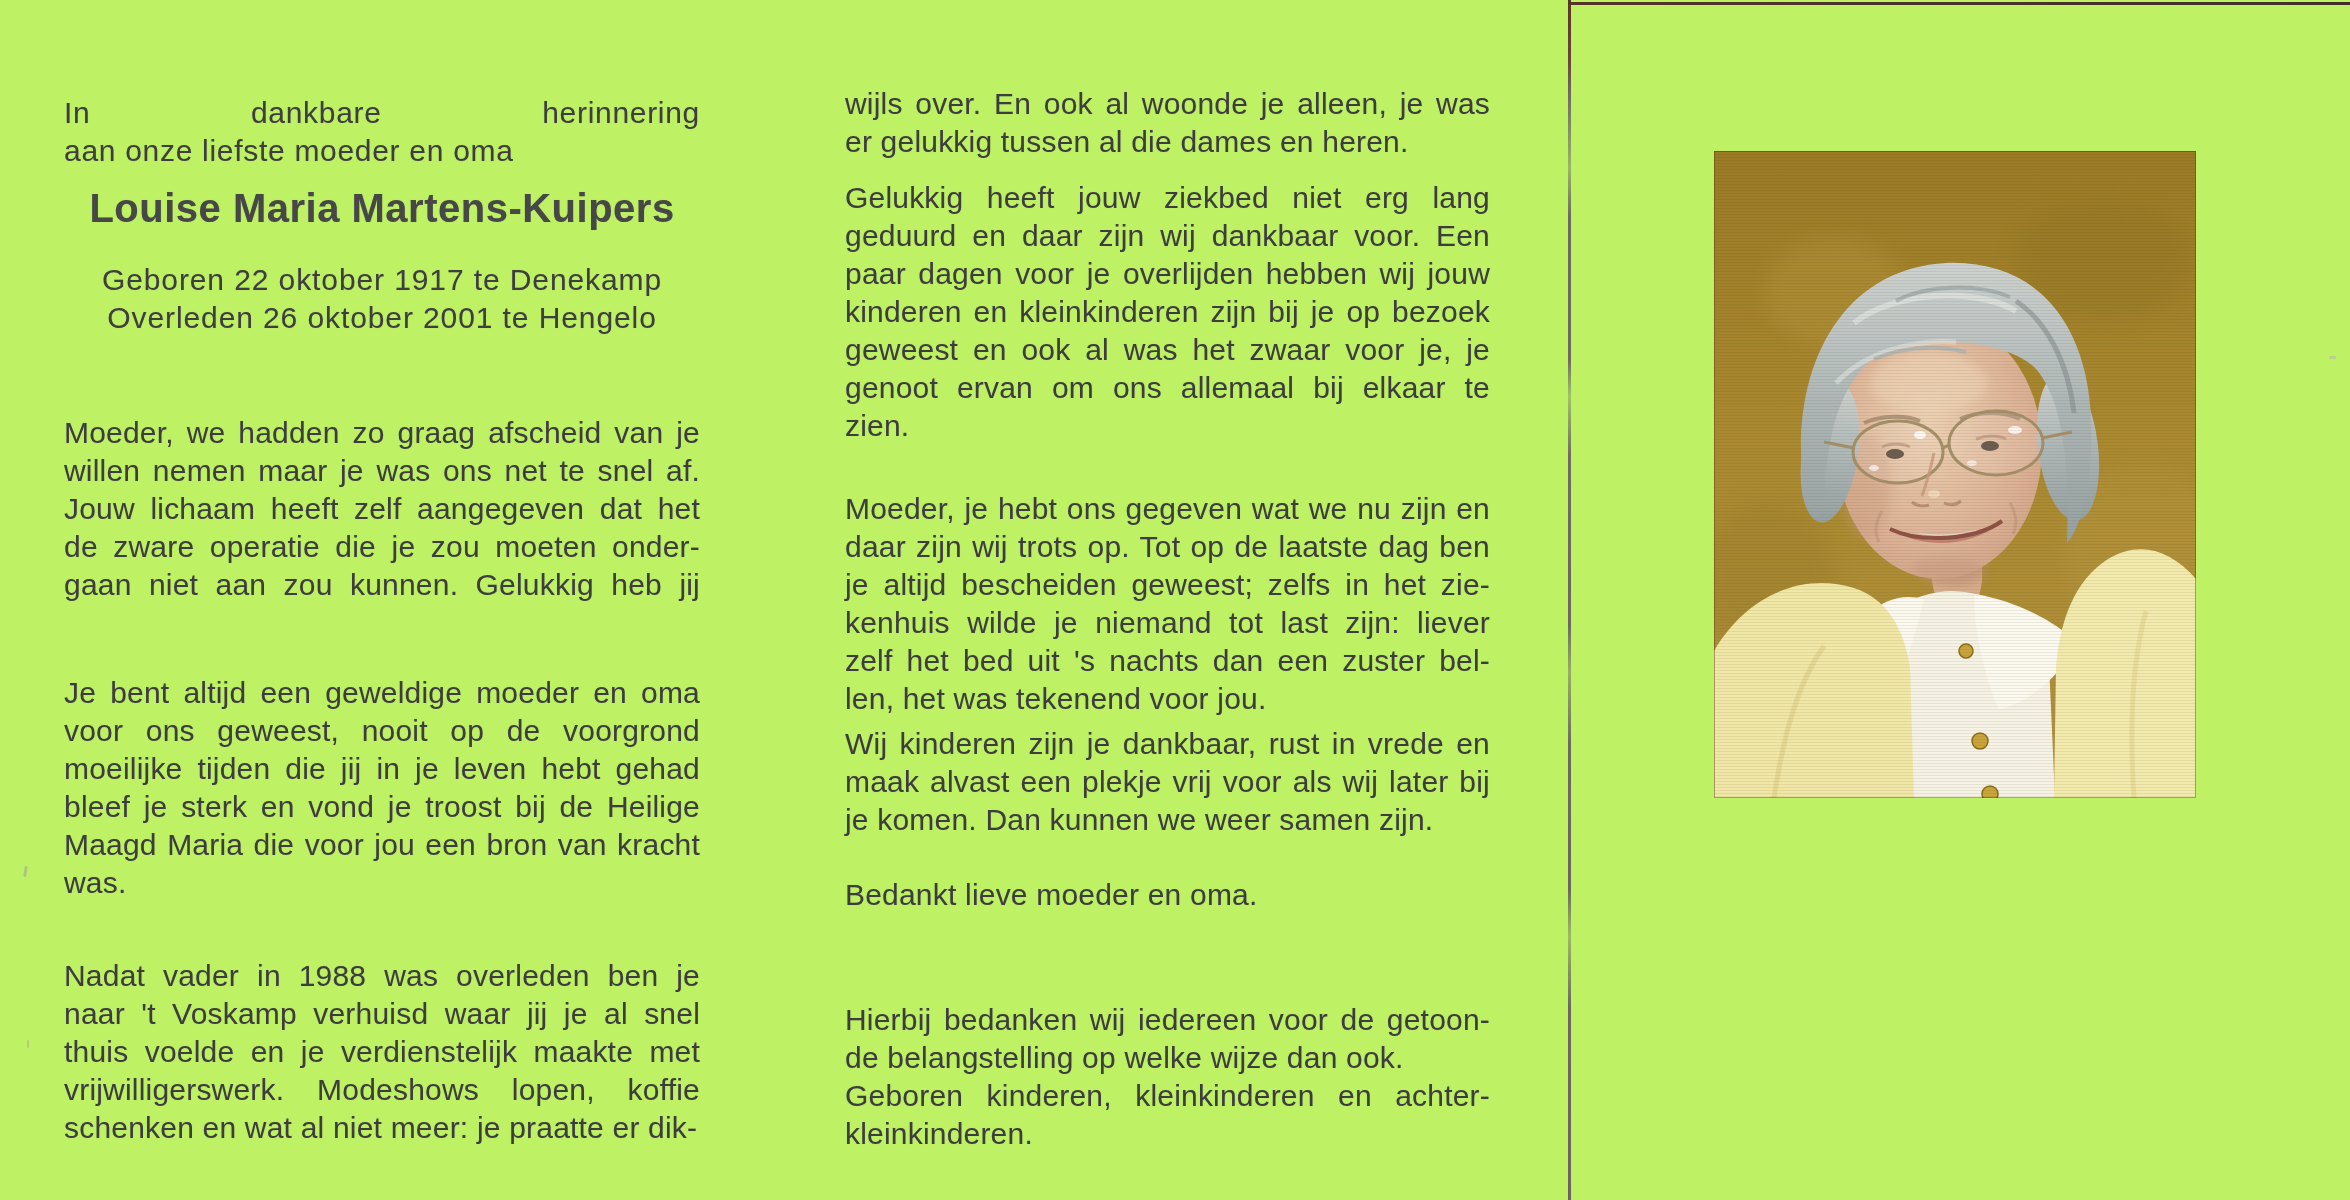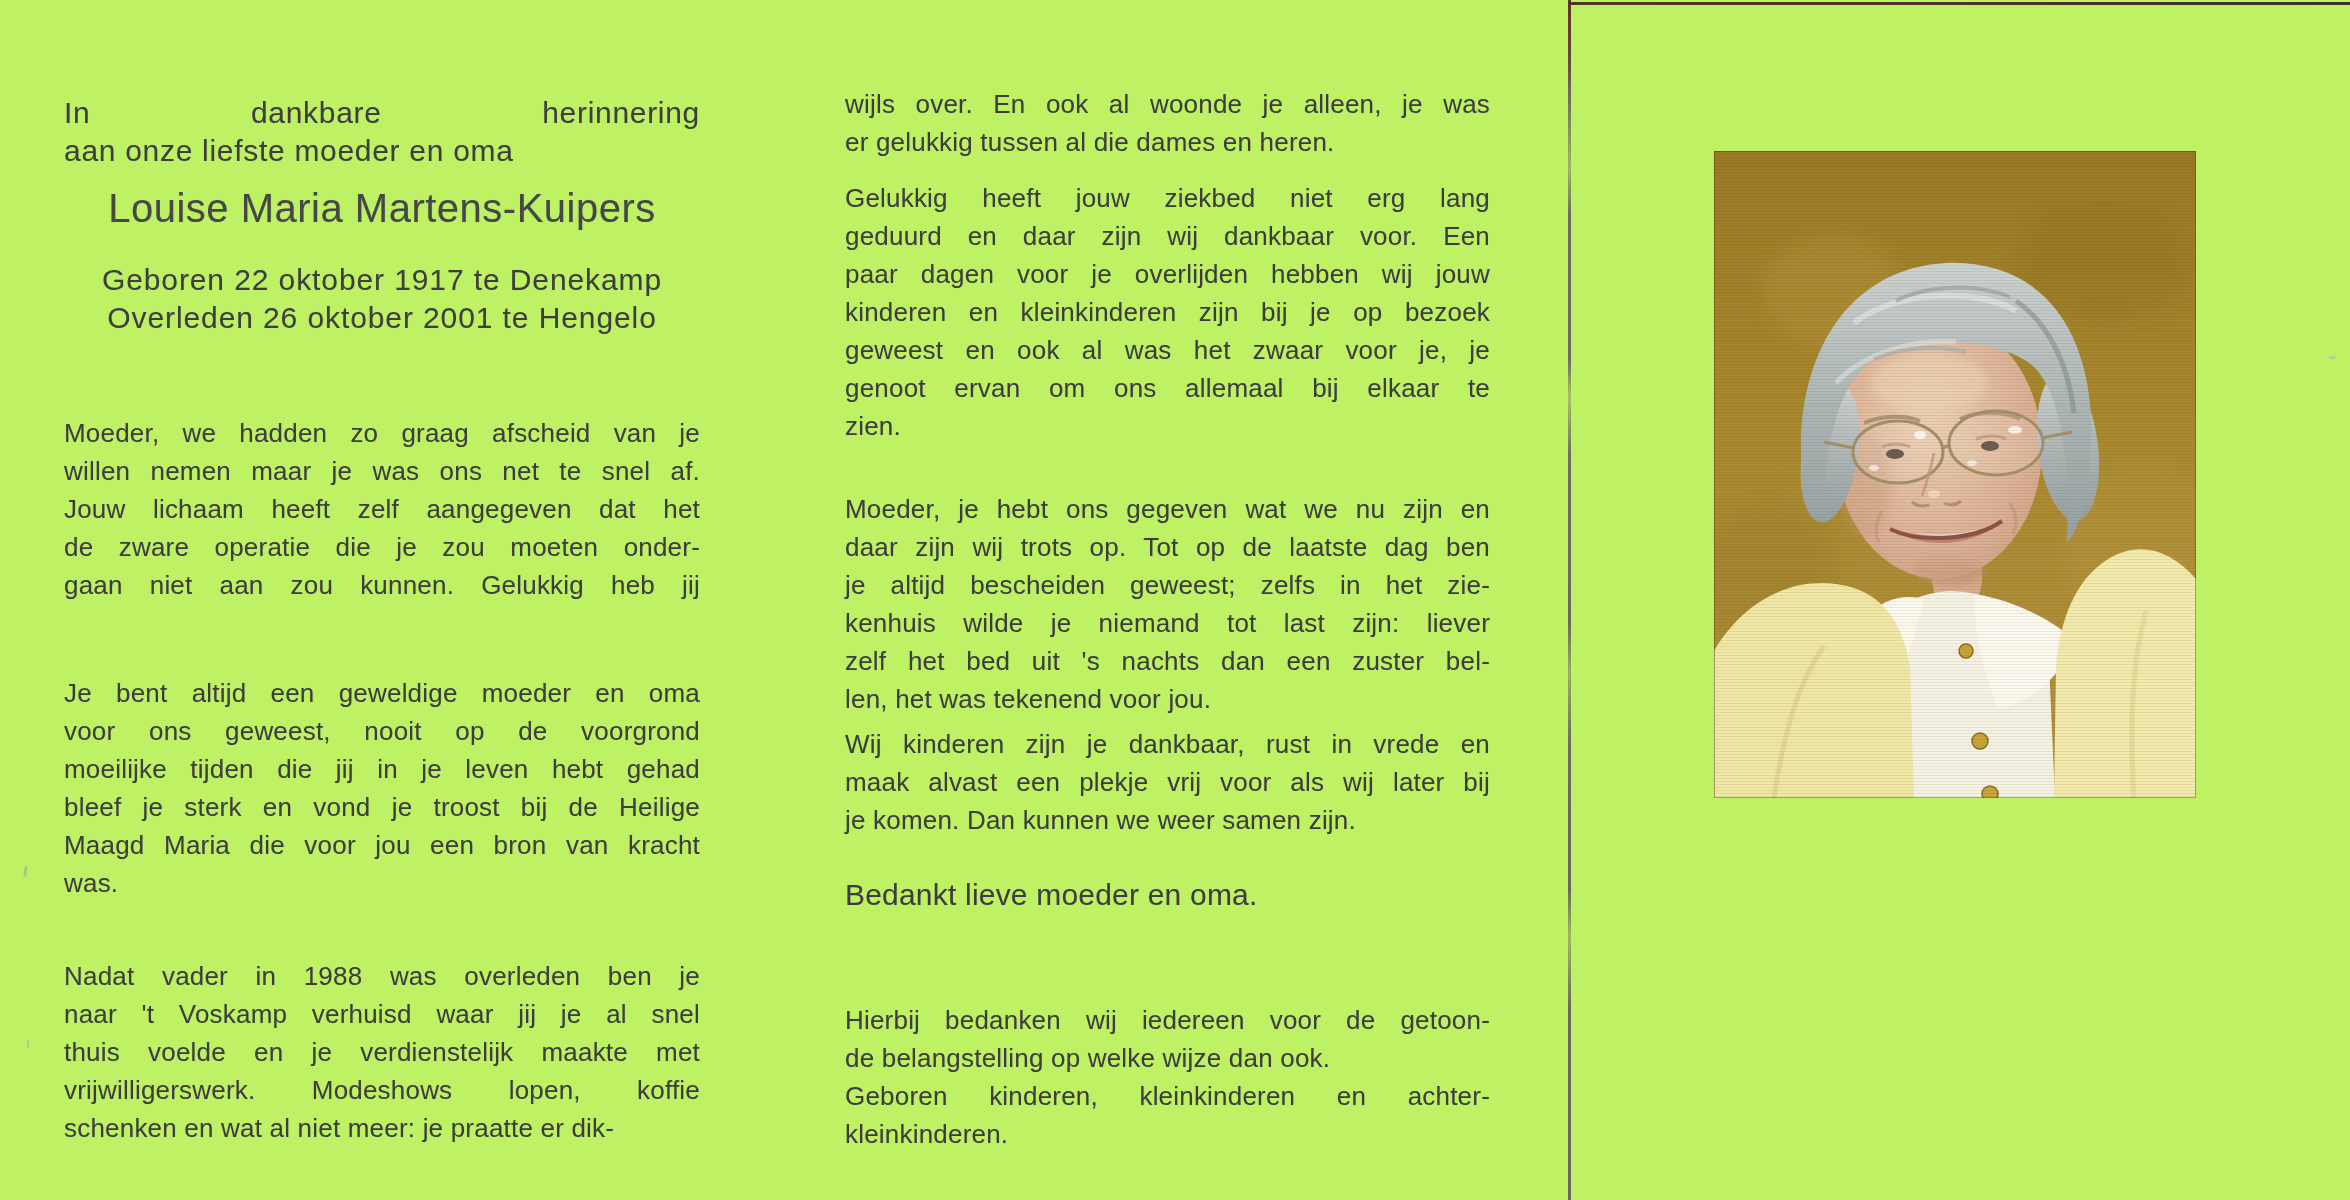--- a/index.html
+++ b/index.html
@@ -14,32 +14,32 @@
   .col2{left:845px; width:645px;}
   .dedication{
     position:absolute; top:94px; left:0; width:100%;
     font-size:30px; line-height:38px; letter-spacing:0.7px;
     text-align:center; color:#3e3e3e;
     text-shadow:0 0 1px rgba(120,120,120,0.3);
   }
   .deceased-name{
     position:absolute; top:182px; left:0; width:100%;
     font-size:40px; line-height:52px; letter-spacing:0.5px;
-    text-align:center; color:#474747; font-weight:400;
+    text-align:center; color:#474747; font-weight:700;
     text-shadow:0 0 1px rgba(120,120,120,0.3);
   }
   .dates{
     position:absolute; top:261px; left:0; width:100%;
     font-size:30px; line-height:38px; letter-spacing:0.9px;
     text-align:center; color:#3e3e3e;
     text-shadow:0 0 1px rgba(120,120,120,0.3);
   }
   .para{
     position:absolute; left:0; width:100%;
-    font-size:26px; line-height:38px; letter-spacing:0.2px;
+    font-size:30px; line-height:38px; letter-spacing:0.2px;
     text-shadow:0 0 1px rgba(120,120,120,0.28);
   }
   .tline{text-align:justify; text-align-last:justify;}
   .tline.last{text-align-last:left;}
   .thanks{
     position:absolute; left:0; width:100%;
     font-size:30px; line-height:38px; letter-spacing:0.2px;
     text-align:left;
     text-shadow:0 0 1px rgba(120,120,120,0.28);
   }

